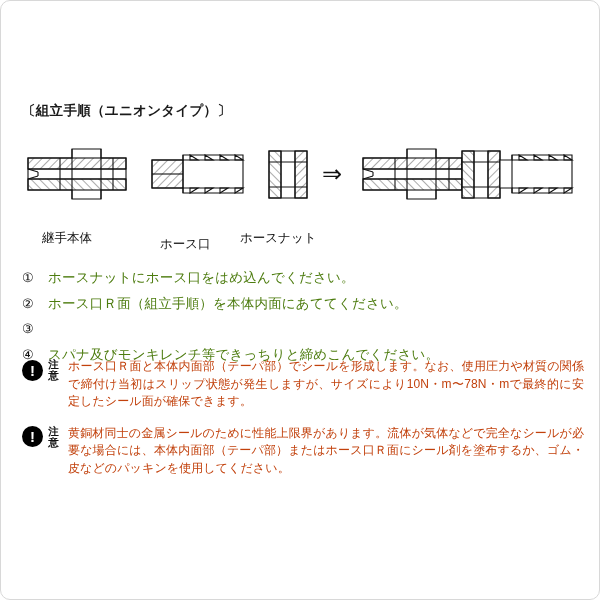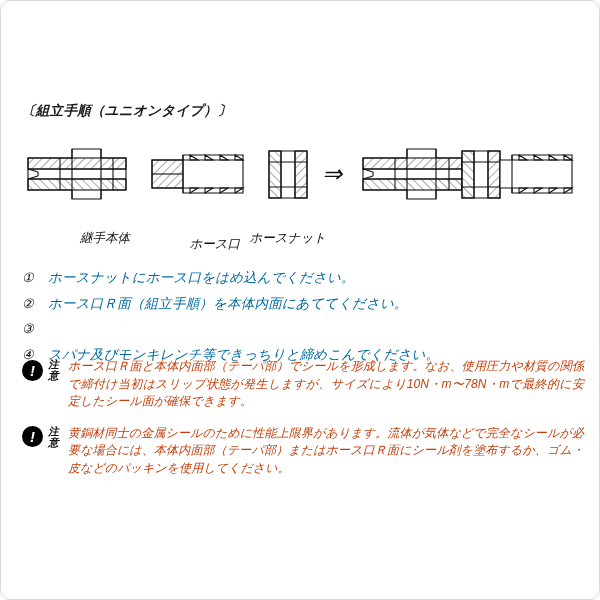--- a/index.html
+++ b/index.html
@@ -12,21 +12,20 @@
     background: #ffffff;
     font-family: "Liberation Sans", sans-serif;
     color: #1a1a1a;
     overflow: hidden;
   }
   #page {
     position: relative;
     width: 500px;
     height: 600px;
     box-sizing: border-box;
-    font-style: italic;
   }
 
   
   .heading {
     position: absolute;
     left: 22px;
     top: 102px;
     font-size: 13.5px;
     font-weight: bold;
     letter-spacing: 0.3px;
@@ -37,21 +36,21 @@
   .diagram {
     position: absolute;
     left: 0;
     top: 132px;
     width: 600px;
     height: 120px;
   }
   .part-label {
     position: absolute;
     font-size: 12.5px;
-    text-align: right;
+    text-align: left;
     white-space: nowrap;
     color: #111;
   }
   .arrow-glyph {
     position: absolute;
     font-size: 24px;
     line-height: 1;
     color: #111;
   }
 
@@ -71,21 +70,21 @@
     width: 26px;
     flex: 0 0 26px;
     font-size: 13px;
     line-height: 19px;
     color: #111;
   }
   .step-text {
     font-size: 13.5px;
     line-height: 19px;
     letter-spacing: 0.2px;
-    color: #0369a1;
+    color: #4d7c0f;
   }
 
   
   .notes {
     position: absolute;
     left: 22px;
     top: 358px;
     width: 562px;
   }
   .note {

